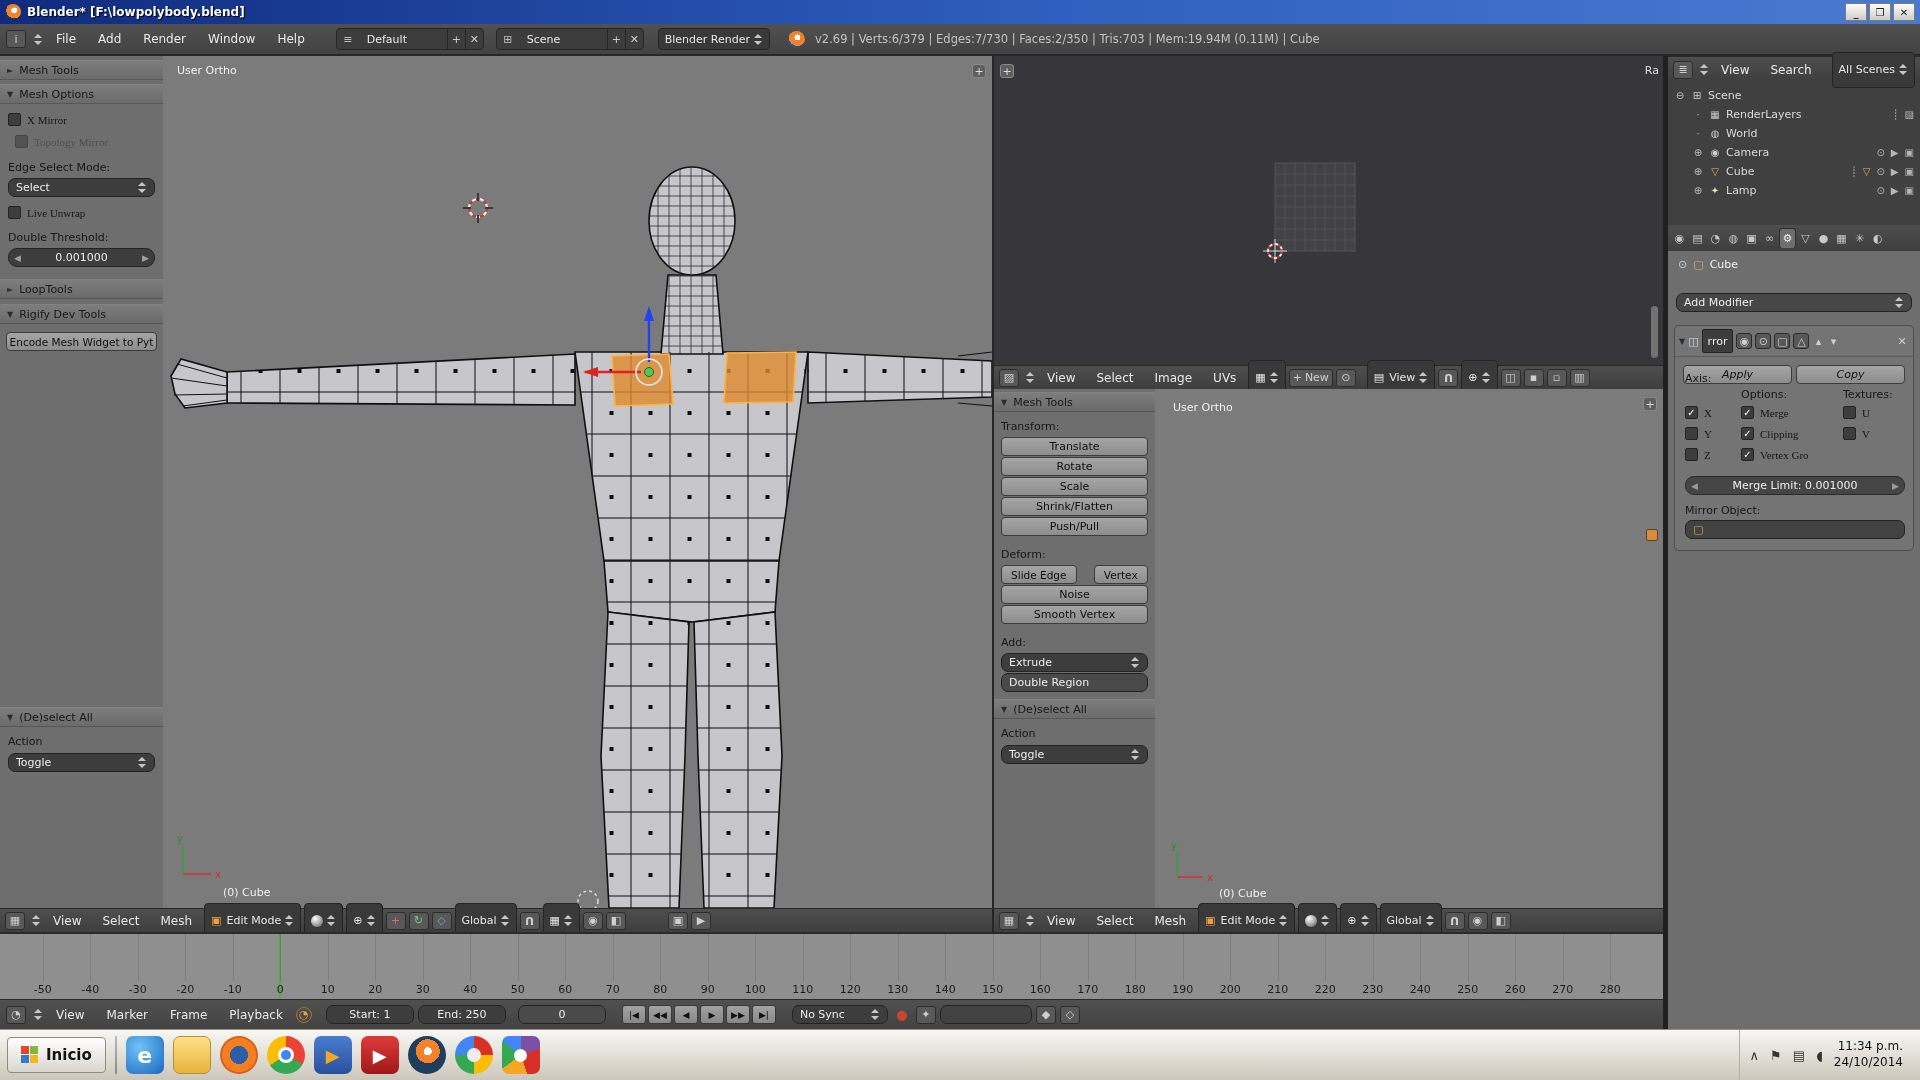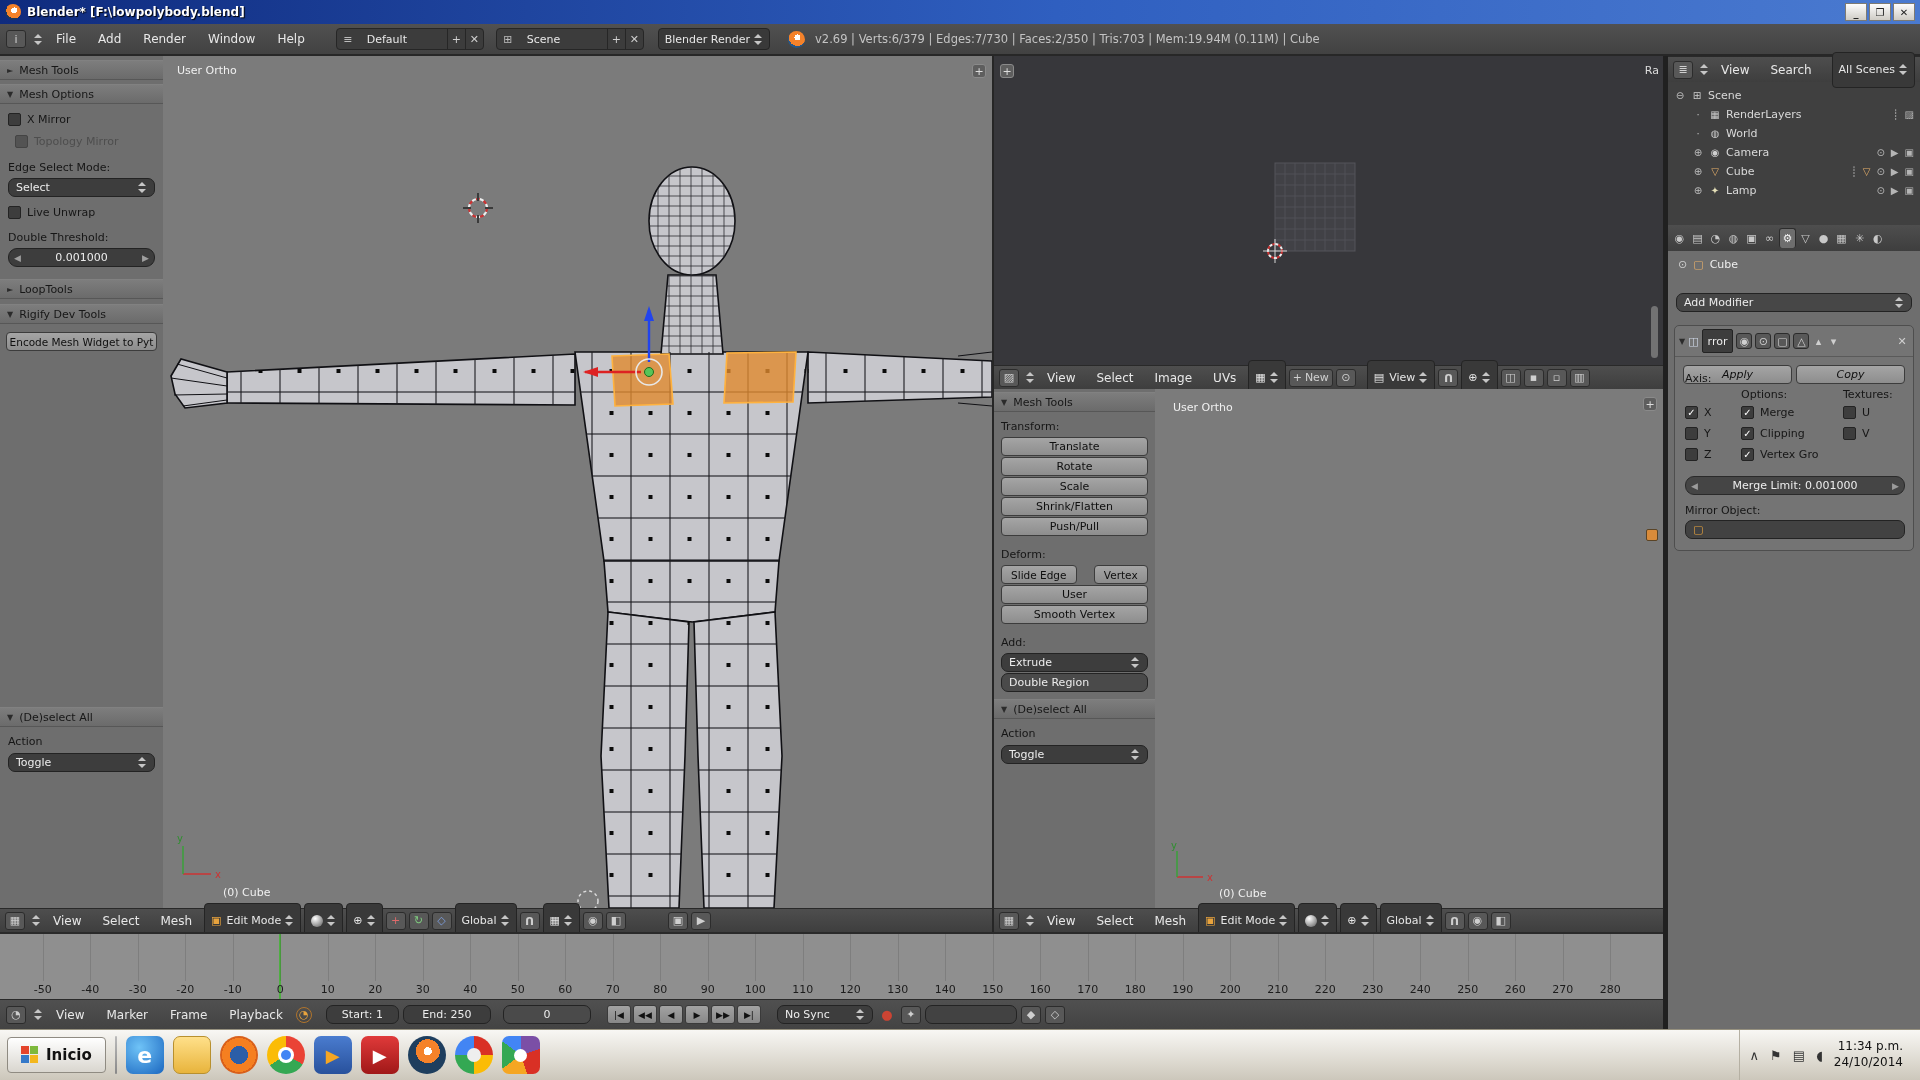--- a/index.html
+++ b/index.html
@@ -31,21 +31,21 @@
 
 .ehdr{background:linear-gradient(#4e4e4e,#3e3e3e);border-top:1px solid #292929;display:flex;align-items:center;gap:3px;padding:0 5px;color:#e0e0e0;}
 .dd{display:flex;align-items:center;background:#393939;border:1px solid #242424;border-radius:4px;height:36px;padding:0 6px;color:#e6e6e6;white-space:nowrap;}
 .ball{width:12px;height:12px;border-radius:50%;background:radial-gradient(circle at 35% 30%,#fff,#9a9a9a 60%,#555);}
 
 .shelf{background:#6e6e6e;}
 .phead{height:20px;display:flex;align-items:center;gap:6px;background:linear-gradient(#7d7d7d,#6b6b6b);border-top:1px solid #818181;border-bottom:1px solid #575757;color:#171717;padding:0 7px;}
 .tri{font-size:8px;color:#2b2b2b;}
 .lbl{color:#161616;}
 .dis{color:#4e4e4e;}
-.cb{display:flex;align-items:center;gap:6px;}
+.cb{display:flex;align-items:center;gap:6px;font-family:Liberation Serif, serif;}
 .cbbox{width:13px;height:13px;flex:none;background:#3d3d3d;border:1px solid #232323;border-radius:2px;color:#fff;font-size:10px;display:flex;align-items:center;justify-content:center;}
 .cbbox.on::after{content:"✓";}
 .ddw{display:flex;align-items:center;background:#3d3d3d;border:1px solid #232323;border-radius:7px;height:19px;color:#ececec;padding:0 7px;}
 .numf{display:flex;align-items:center;justify-content:space-between;background:#3d3d3d;border:1px solid #232323;border-radius:9px;height:19px;color:#ececec;padding:0 5px;}
 .numf .arr{color:#9f9f9f;font-size:9px;}
 .lbtn{background:linear-gradient(#a5a5a5,#8d8d8d);border:1px solid #3c3c3c;border-radius:4px;color:#0f0f0f;height:19px;display:flex;align-items:center;justify-content:center;white-space:nowrap;overflow:hidden;}
 .rplus{width:14px;height:14px;border:1px solid #8a8a8a;background:#5e5e5e;color:#ddd;border-radius:3px;display:flex;align-items:center;justify-content:center;font-size:11px;}
 
 #outliner{left:1668px;top:56px;width:252px;height:169px;background:#404040;}
 #outliner .ehdr{height:26px;}
@@ -379,21 +379,21 @@
       <div class="lbtn" style="margin-top:4px;">Translate</div>
       <div class="lbtn" style="margin-top:1px;">Rotate</div>
       <div class="lbtn" style="margin-top:1px;">Scale</div>
       <div class="lbtn" style="margin-top:1px;">Shrink/Flatten</div>
       <div class="lbtn" style="margin-top:1px;">Push/Pull</div>
       <div class="lbl" style="margin-top:12px;">Deform:</div>
       <div style="display:flex;gap:17px;margin-top:4px;">
         <div class="lbtn" style="flex:1.4;font-size:10.5px;">Slide Edge</div>
         <div class="lbtn" style="flex:1;font-size:10.5px;">Vertex</div>
       </div>
-      <div class="lbtn" style="margin-top:1px;">User</div>
+      <div class="lbtn" style="margin-top:1px;">Noise</div>
       <div class="lbtn" style="margin-top:1px;">Smooth Vertex</div>
       <div class="lbl" style="margin-top:12px;">Add:</div>
       <div class="ddw" style="margin-top:4px;justify-content:space-between;">
         <span>Extrude</span>
           <span class="ud"></span>
       </div>
       <div class="ddw" style="margin-top:1px;background:#4a4a4a;">
         <span>Double Region</span>
       </div>
     </div>
@@ -655,21 +655,21 @@
   </div>
 
   <div id="time-header" class="abs">
     <span class="hicon hbtn">◔</span>
     <span class="ud"></span>
     <span class="menu">View</span>
     <span class="menu">Marker</span>
     <span class="menu">Frame</span>
     <span class="menu">Playback</span>
     <span class="hicon" style="border:1px solid #b0742c;border-radius:50%;width:16px;height:16px;min-width:16px;color:#e8a33d;">◔</span>
-    <span class="ddw" style="width:73px;margin-left:10px;justify-content:center;">
+    <span class="ddw" style="width:88px;margin-left:10px;justify-content:center;">
         <span>Start: 1</span>
       </span>
     <span class="ddw" style="width:88px;justify-content:center;">
         <span>End: 250</span>
       </span>
     <span class="ddw" style="width:88px;margin-left:8px;justify-content:center;background:#4a4a4a;">
         <span>0</span>
       </span>
     <span style="display:flex;gap:2px;margin-left:12px;">
         <span class="pbtn">|◀</span>

